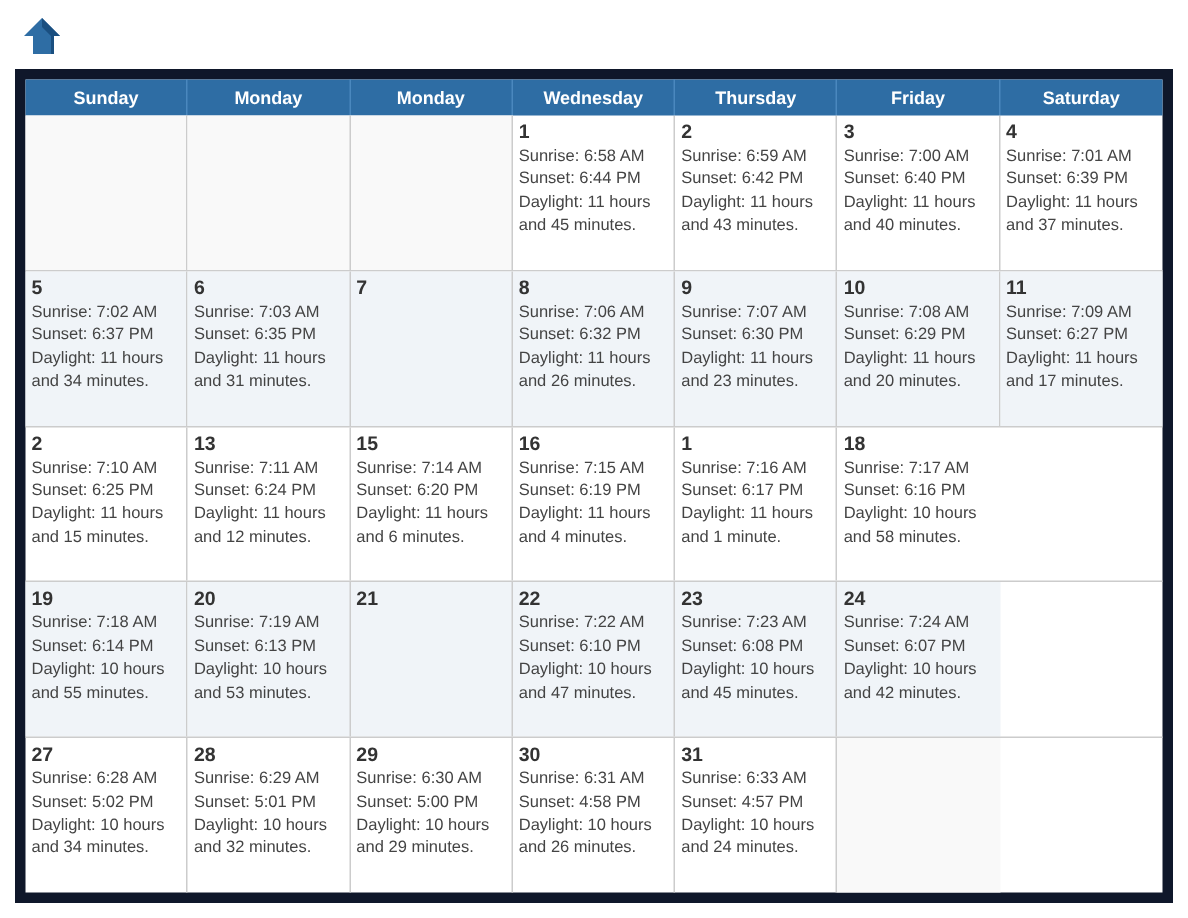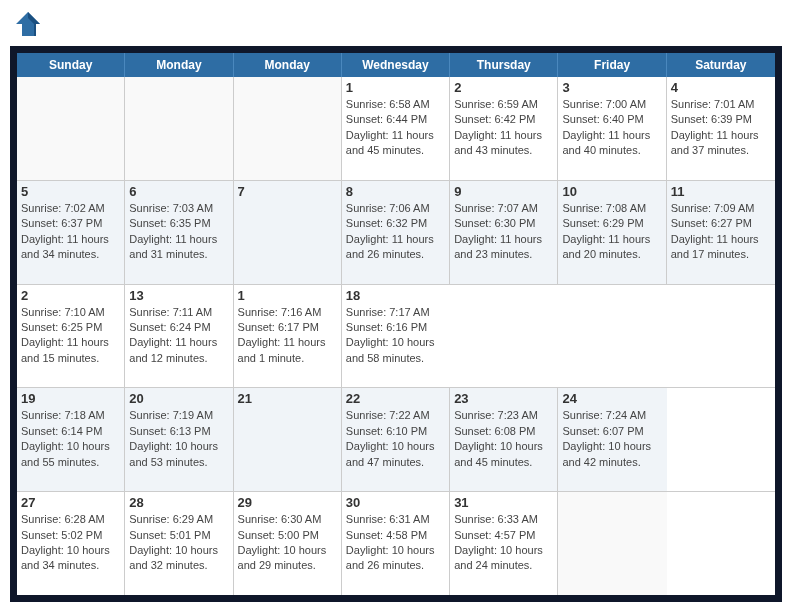--- a/index.html
+++ b/index.html
@@ -195,20 +195,28 @@
         <div class="cal-row">
           <div class="cal-cell">
             <div class="day-num">2</div>
             <div class="day-info">Sunrise: 7:10 AM<br>Sunset: 6:25 PM<br>Daylight: 11 hours and 15 minutes.</div>
           </div>
           <div class="cal-cell">
             <div class="day-num">13</div>
             <div class="day-info">Sunrise: 7:11 AM<br>Sunset: 6:24 PM<br>Daylight: 11 hours and 12 minutes.</div>
           </div>
           <div class="cal-cell">
+            <div class="day-num">15</div>
+            <div class="day-info">Sunrise: 7:14 AM<br>Sunset: 6:20 PM<br>Daylight: 11 hours and 6 minutes.</div>
+          </div>
+          <div class="cal-cell">
+            <div class="day-num">16</div>
+            <div class="day-info">Sunrise: 7:15 AM<br>Sunset: 6:19 PM<br>Daylight: 11 hours and 4 minutes.</div>
+          </div>
+          <div class="cal-cell">
             <div class="day-num">1</div>
             <div class="day-info">Sunrise: 7:16 AM<br>Sunset: 6:17 PM<br>Daylight: 11 hours and 1 minute.</div>
           </div>
           <div class="cal-cell">
             <div class="day-num">18</div>
             <div class="day-info">Sunrise: 7:17 AM<br>Sunset: 6:16 PM<br>Daylight: 10 hours and 58 minutes.</div>
           </div>
         </div>
         <div class="cal-row shaded">
           <div class="cal-cell">

